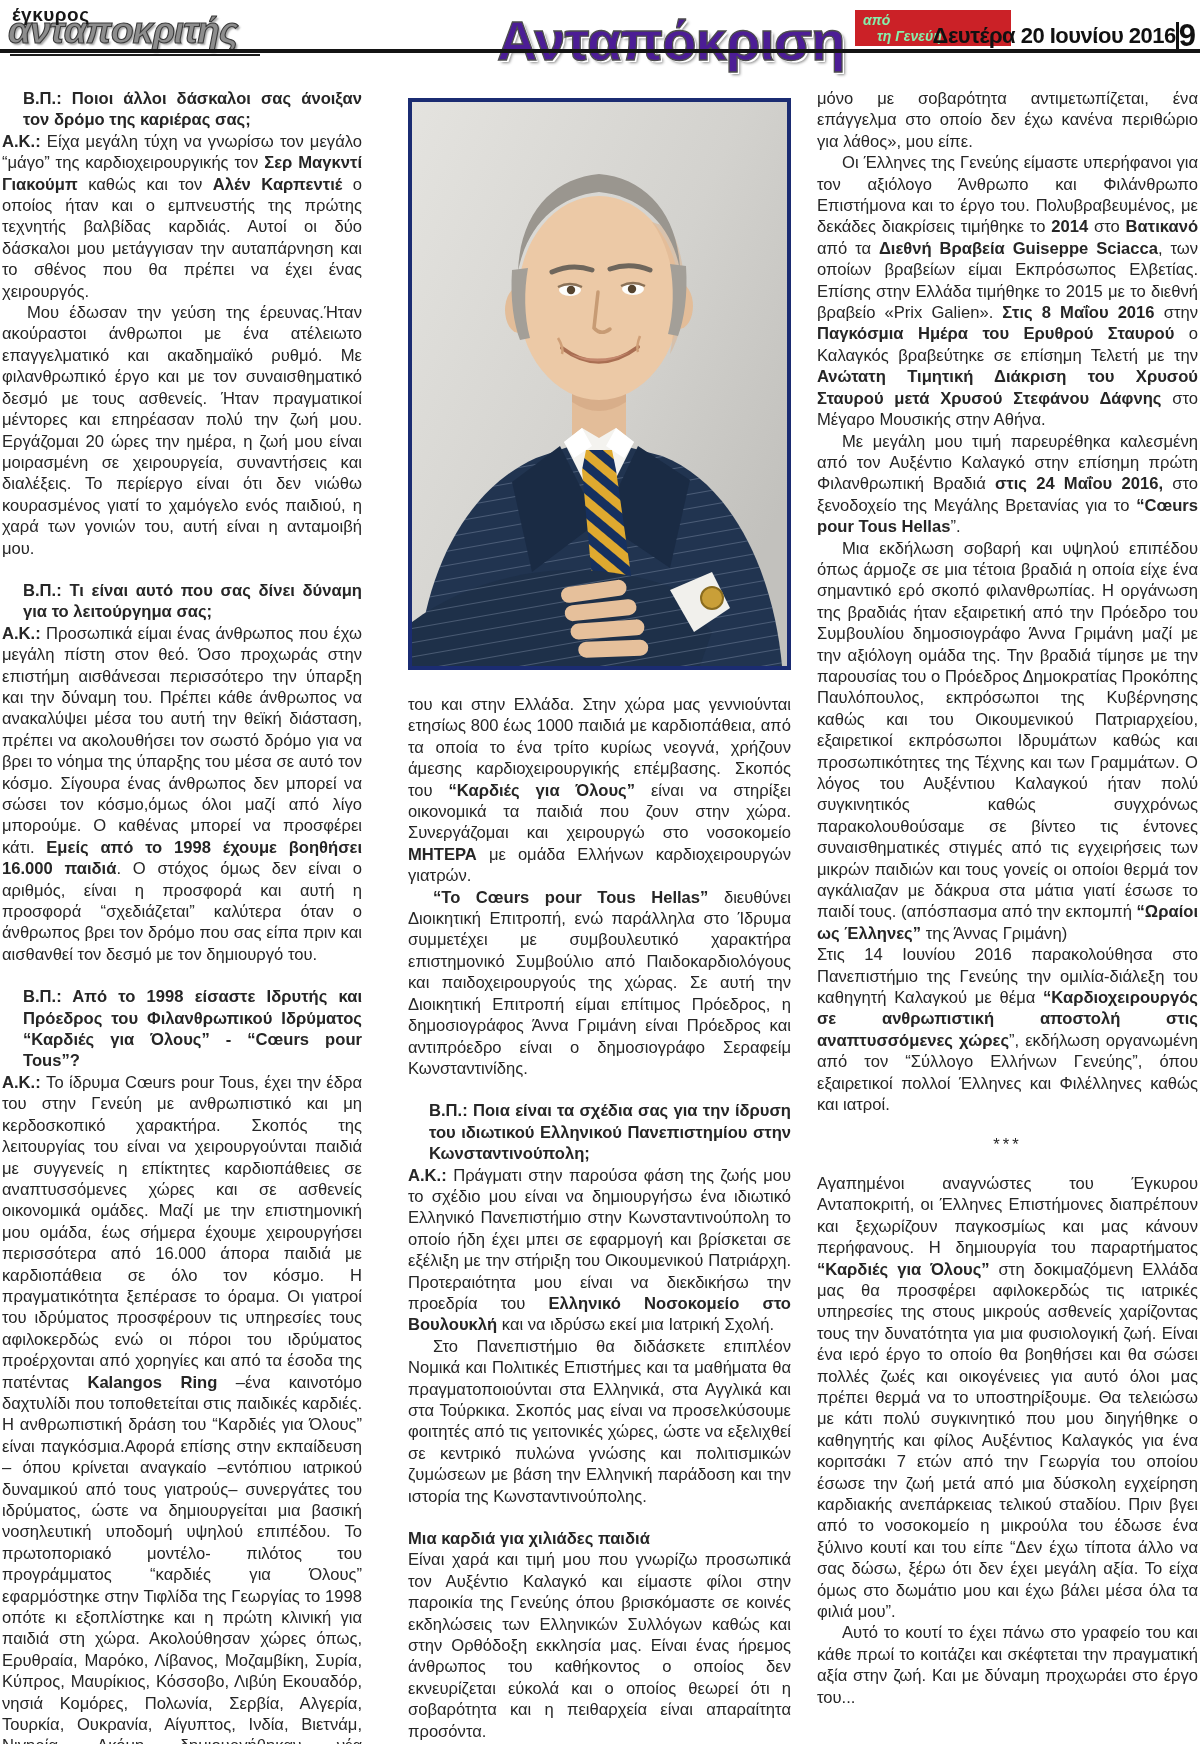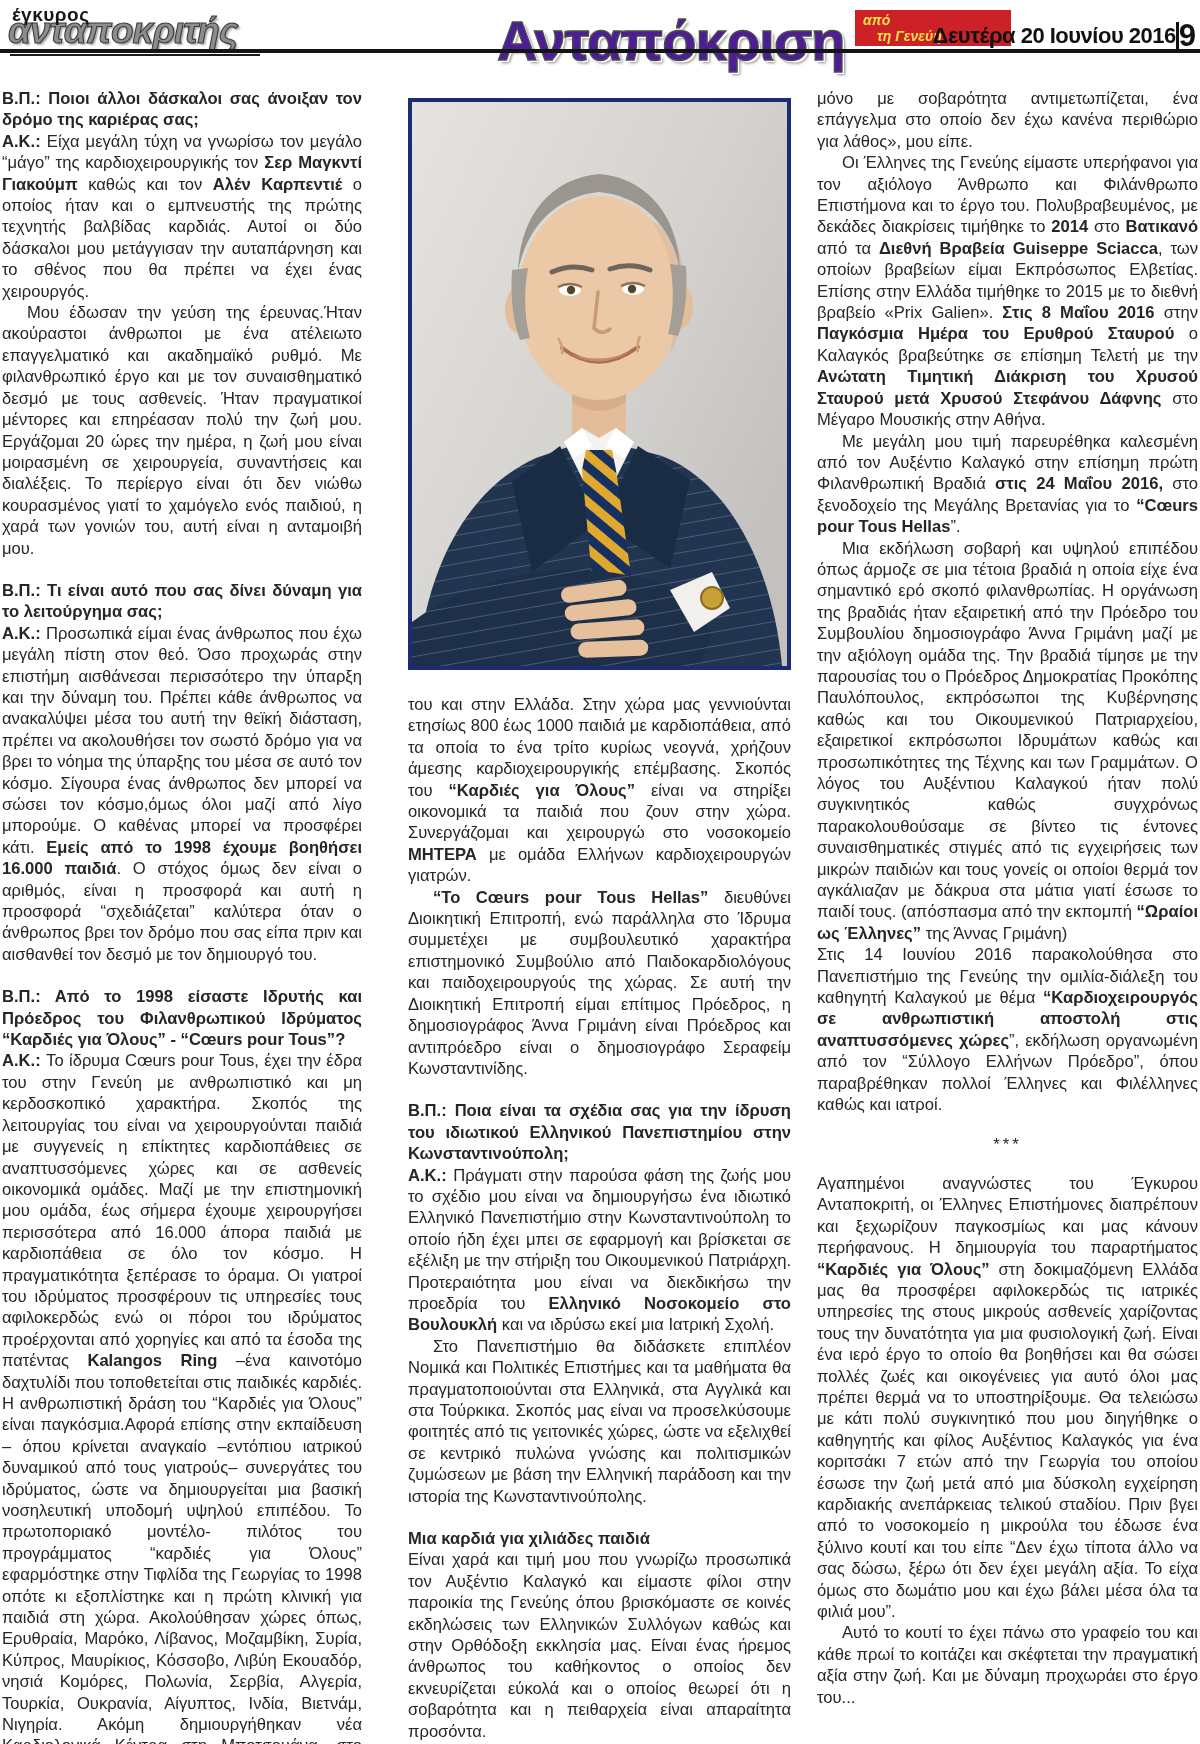--- a/index.html
+++ b/index.html
@@ -20,38 +20,38 @@
   }
   .logo-underline{position:absolute;left:2px;top:52px;width:250px;height:2px;background:#1c1c1c;}
   .banner-title{
     position:absolute;left:497px;top:8px;font-size:56px;font-weight:bold;
     color:#4c1d95;-webkit-text-stroke:1.3px #4c4c4c;
     text-shadow:2px 2px 0 #ffffff,3px 3px 3px rgba(0,0,0,.45);
     letter-spacing:-1px;white-space:nowrap;
   }
   .tagbox{
     position:absolute;left:855px;top:10px;width:156px;height:36px;
-    color:#fde047;font-weight:bold;font-style:italic;font-size:14px;line-height:16px;
+    color:#86efac;font-weight:bold;font-style:italic;font-size:14px;line-height:16px;
     padding:2px 0 0 8px;box-sizing:border-box;
   }
   .tagbox .l2{margin-left:14px;}
   .dateline{position:absolute;right:4px;top:18px;display:flex;align-items:center;}
   .date-text{font-size:22px;font-weight:bold;letter-spacing:-.5px;color:#111;white-space:nowrap;}
   .date-sep{width:3px;height:28px;background:#111;}
   .page-number{font-size:31px;font-weight:bold;color:#111;}
   .header-rule{position:absolute;top:49px;left:0;width:1200px;height:4px;background:#141414;}
   
   main{position:absolute;top:88px;left:0;width:1200px;height:1656px;}
   .col{position:absolute;top:0;font-size:16.6px;line-height:21.4px;text-align:justify;}
   #col1{left:2px;width:360px;}
   #col2{left:408px;width:383px;}
   #col3{left:817px;width:381px;}
   .para{margin:0;}
   .para b{font-weight:bold;}
-  .q{font-weight:bold;margin-top:21px;}
+  .q{font-weight:bold;margin-top:21px;margin-left:21px;}
   .q:first-child{margin-top:0;}
   .subhead{font-weight:bold;margin-top:21px;text-align:left;}
   .indent{text-indent:25px;}
   .stars{text-align:center;margin-top:18px;margin-bottom:18px;letter-spacing:3px;text-indent:0;}
   .sig{text-align:right;font-style:italic;font-size:17.5px;line-height:23px;color:#2e2e2e;}
   .sig.first{margin-top:14px;}
   
   figure.portrait{
     margin:10px 0 24px 0;width:383px;height:572px;box-sizing:border-box;
     border:4px solid #1b2c72;background:#d8d7d3;
@@ -174,18 +174,18 @@
         <p class="para body"><span>Είναι χαρά και τιμή μου που γνωρίζω  προσωπικά τον Αυξέντιο Καλαγκό και είμαστε φίλοι στην παροικία της Γενεύης όπου βρισκόμαστε σε κοινές εκδηλώσεις των Ελληνικών Συλλόγων καθώς και στην Ορθόδοξη εκκλησία μας. Είναι ένας ήρεμος άνθρωπος του καθήκοντος ο οποίος δεν εκνευρίζεται εύκολά και ο οποίος θεωρεί ότι η σοβαρότητα και η πειθαρχεία είναι απαραίτητα προσόντα.</span></p>
         <p class="para indent"><span>«Ακόμη και η προσφορά πρέπει να έχει σοβαρότητα. Είναι θα έλεγα το χαρακτηριστικό που εκτιμώ στους ανθρώπους. Άλλωστε κάνω ένα επάγγελμα που</span></p>
       </div>
   </div>
 
   <div class="col" id="col3">
       <p class="para body"><span>μόνο με σοβαρότητα αντιμετωπίζεται, ένα επάγγελμα στο οποίο δεν έχω κανένα περιθώριο για λάθος», μου είπε.</span></p>
       <p class="para indent"><span>Οι Έλληνες της Γενεύης είμαστε υπερήφανοι για τον αξιόλογο Άνθρωπο και Φιλάνθρωπο Επιστήμονα και το έργο του. Πολυβραβευμένος, με δεκάδες διακρίσεις τιμήθηκε το </span><b>2014</b><span> στο </span><b>Βατικανό</b><span> από τα </span><b>Διεθνή Βραβεία Guiseppe Sciacca</b><span>, των οποίων βραβείων είμαι Εκπρόσωπος Ελβετίας. Επίσης στην Ελλάδα τιμήθηκε το 2015 με το διεθνή βραβείο «Prix Galien». </span><b>Στις 8 Μαΐου 2016</b><span> στην </span><b>Παγκόσμια Ημέρα του Ερυθρού Σταυρού</b><span>  ο Καλαγκός βραβεύτηκε  σε επίσημη Τελετή με την </span><b>Ανώτατη Τιμητική Διάκριση του Χρυσού Σταυρού μετά Χρυσού Στεφάνου Δάφνης</b><span> στο Μέγαρο Μουσικής στην Αθήνα.</span></p>
       <p class="para indent"><span>Με μεγάλη μου τιμή παρευρέθηκα καλεσμένη από τον Αυξέντιο Καλαγκό στην επίσημη πρώτη Φιλανθρωπική Βραδιά </span><b>στις 24 Μαΐου 2016,</b><span> στο ξενοδοχείο της Μεγάλης Βρετανίας για το </span><b>“Cœurs pour Tous Hellas</b><span>”.</span></p>
       <p class="para indent"><span>Μια εκδήλωση σοβαρή και υψηλού επιπέδου όπως άρμοζε σε μια τέτοια βραδιά η οποία είχε ένα σημαντικό  ερό σκοπό  φιλανθρωπίας. Η οργάνωση της βραδιάς ήταν εξαιρετική από την Πρόεδρο του Συμβουλίου δημοσιογράφο Άννα Γριμάνη μαζί με την αξιόλογη ομάδα της. Την βραδιά τίμησε με την παρουσίας του ο Πρόεδρος Δημοκρατίας Προκόπης Παυλόπουλος, εκπρόσωποι της Κυβέρνησης καθώς και του Οικουμενικού Πατριαρχείου, εξαιρετικοί εκπρόσωποι Ιδρυμάτων καθώς και προσωπικότητες της Τέχνης και των Γραμμάτων. Ο λόγος του Αυξέντιου Καλαγκού ήταν πολύ συγκινητικός καθώς συγχρόνως παρακολουθούσαμε σε βίντεο τις έντονες συναισθηματικές στιγμές από τις εγχειρήσεις των μικρών παιδιών και τους γονείς οι οποίοι θερμά τον αγκάλιαζαν με δάκρυα στα μάτια γιατί έσωσε το παιδί τους. (απόσπασμα από την εκπομπή </span><b>“Ωραίοι ως Έλληνες”</b><span> της Άννας Γριμάνη)</span></p>
-      <p class="para body"><span>Στις 14 Ιουνίου 2016 παρακολούθησα στο Πανεπιστήμιο της  Γενεύης την ομιλία-διάλεξη του καθηγητή Καλαγκού με θέμα </span><b>“Καρδιοχειρουργός σε ανθρωπιστική αποστολή στις αναπτυσσόμενες χώρες</b><span>”, εκδήλωση οργανωμένη από τον “Σύλλογο Ελλήνων Πρόεδρο”, όπου παραβρέθηκαν  πολλοί Έλληνες και Φιλέλληνες καθώς και ιατροί.</span></p>
+      <p class="para body"><span>Στις 14 Ιουνίου 2016 παρακολούθησα στο Πανεπιστήμιο της  Γενεύης την ομιλία-διάλεξη του καθηγητή Καλαγκού με θέμα </span><b>“Καρδιοχειρουργός σε ανθρωπιστική αποστολή στις αναπτυσσόμενες χώρες</b><span>”, εκδήλωση οργανωμένη από τον “Σύλλογο Ελλήνων Γενεύης”, όπου εξαιρετικοί  πολλοί Έλληνες και Φιλέλληνες καθώς και ιατροί.</span></p>
       <p class="para stars"><span>***</span></p>
       <p class="para body"><span>Αγαπημένοι  αναγνώστες του Έγκυρου Ανταποκριτή, οι Έλληνες Επιστήμονες διαπρέπουν και ξεχωρίζουν παγκοσμίως και μας κάνουν περήφανους. Η δημιουργία του παραρτήματος </span><b>“Καρδιές για Όλους”</b><span> στη δοκιμαζόμενη Ελλάδα μας θα προσφέρει αφιλοκερδώς τις ιατρικές υπηρεσίες της στους μικρούς ασθενείς χαρίζοντας τους την δυνατότητα για μια φυσιολογική ζωή. Είναι ένα ιερό έργο το οποίο θα βοηθήσει και θα σώσει πολλές ζωές και οικογένειες για αυτό όλοι μας πρέπει θερμά να το υποστηρίξουμε. Θα τελειώσω  με κάτι πολύ συγκινητικό που μου διηγήθηκε ο καθηγητής και φίλος Αυξέντιος Καλαγκός για ένα κοριτσάκι 7 ετών από την Γεωργία του οποίου έσωσε την ζωή μετά από μια δύσκολη εγχείρηση καρδιακής ανεπάρκειας τελικού σταδίου. Πριν βγει από το νοσοκομείο η μικρούλα του έδωσε ένα ξύλινο κουτί και του είπε “Δεν έχω τίποτα άλλο να σας δώσω, ξέρω ότι δεν έχει μεγάλη αξία. Το είχα όμως στο δωμάτιο μου και έχω βάλει μέσα όλα τα φιλιά μου”.</span></p>
       <p class="para indent"><span>Αυτό το κουτί το έχει πάνω στο γραφείο του και κάθε πρωί το κοιτάζει και σκέφτεται την πραγματική αξία στην ζωή. Και με δύναμη προχωράει στο έργο του...</span></p>
     </div>
 </main>
 
 </body></html>

